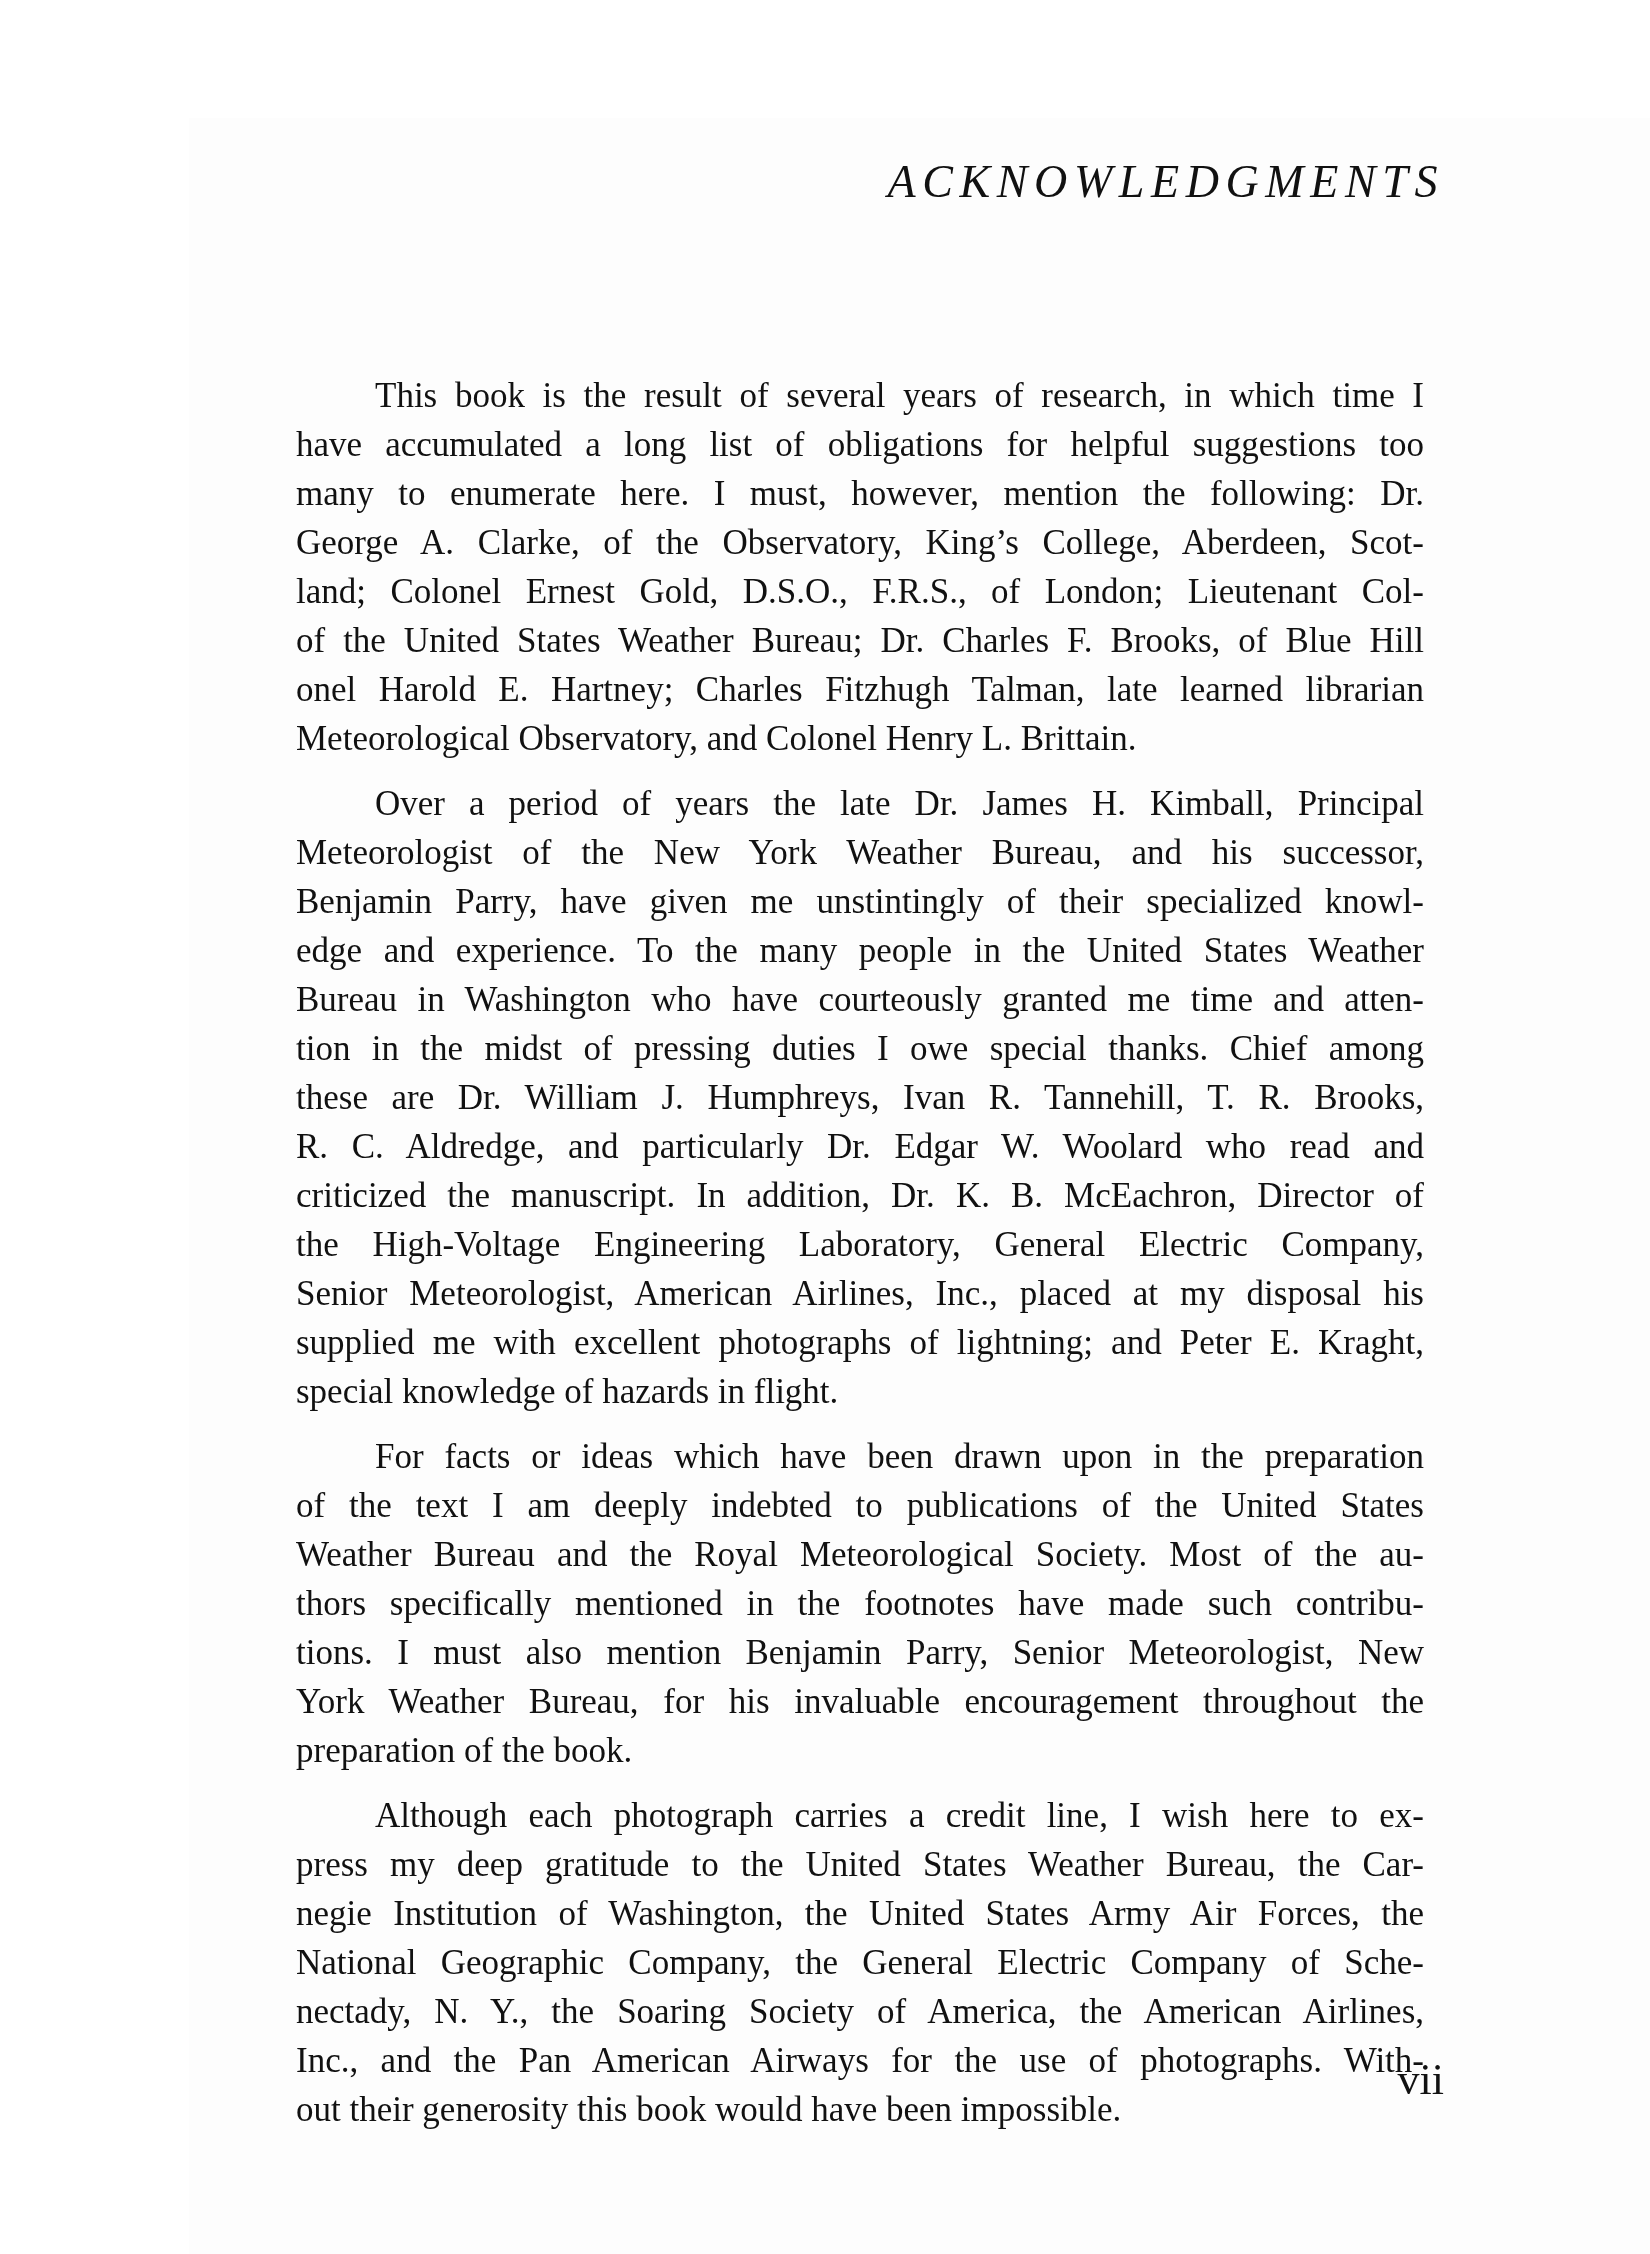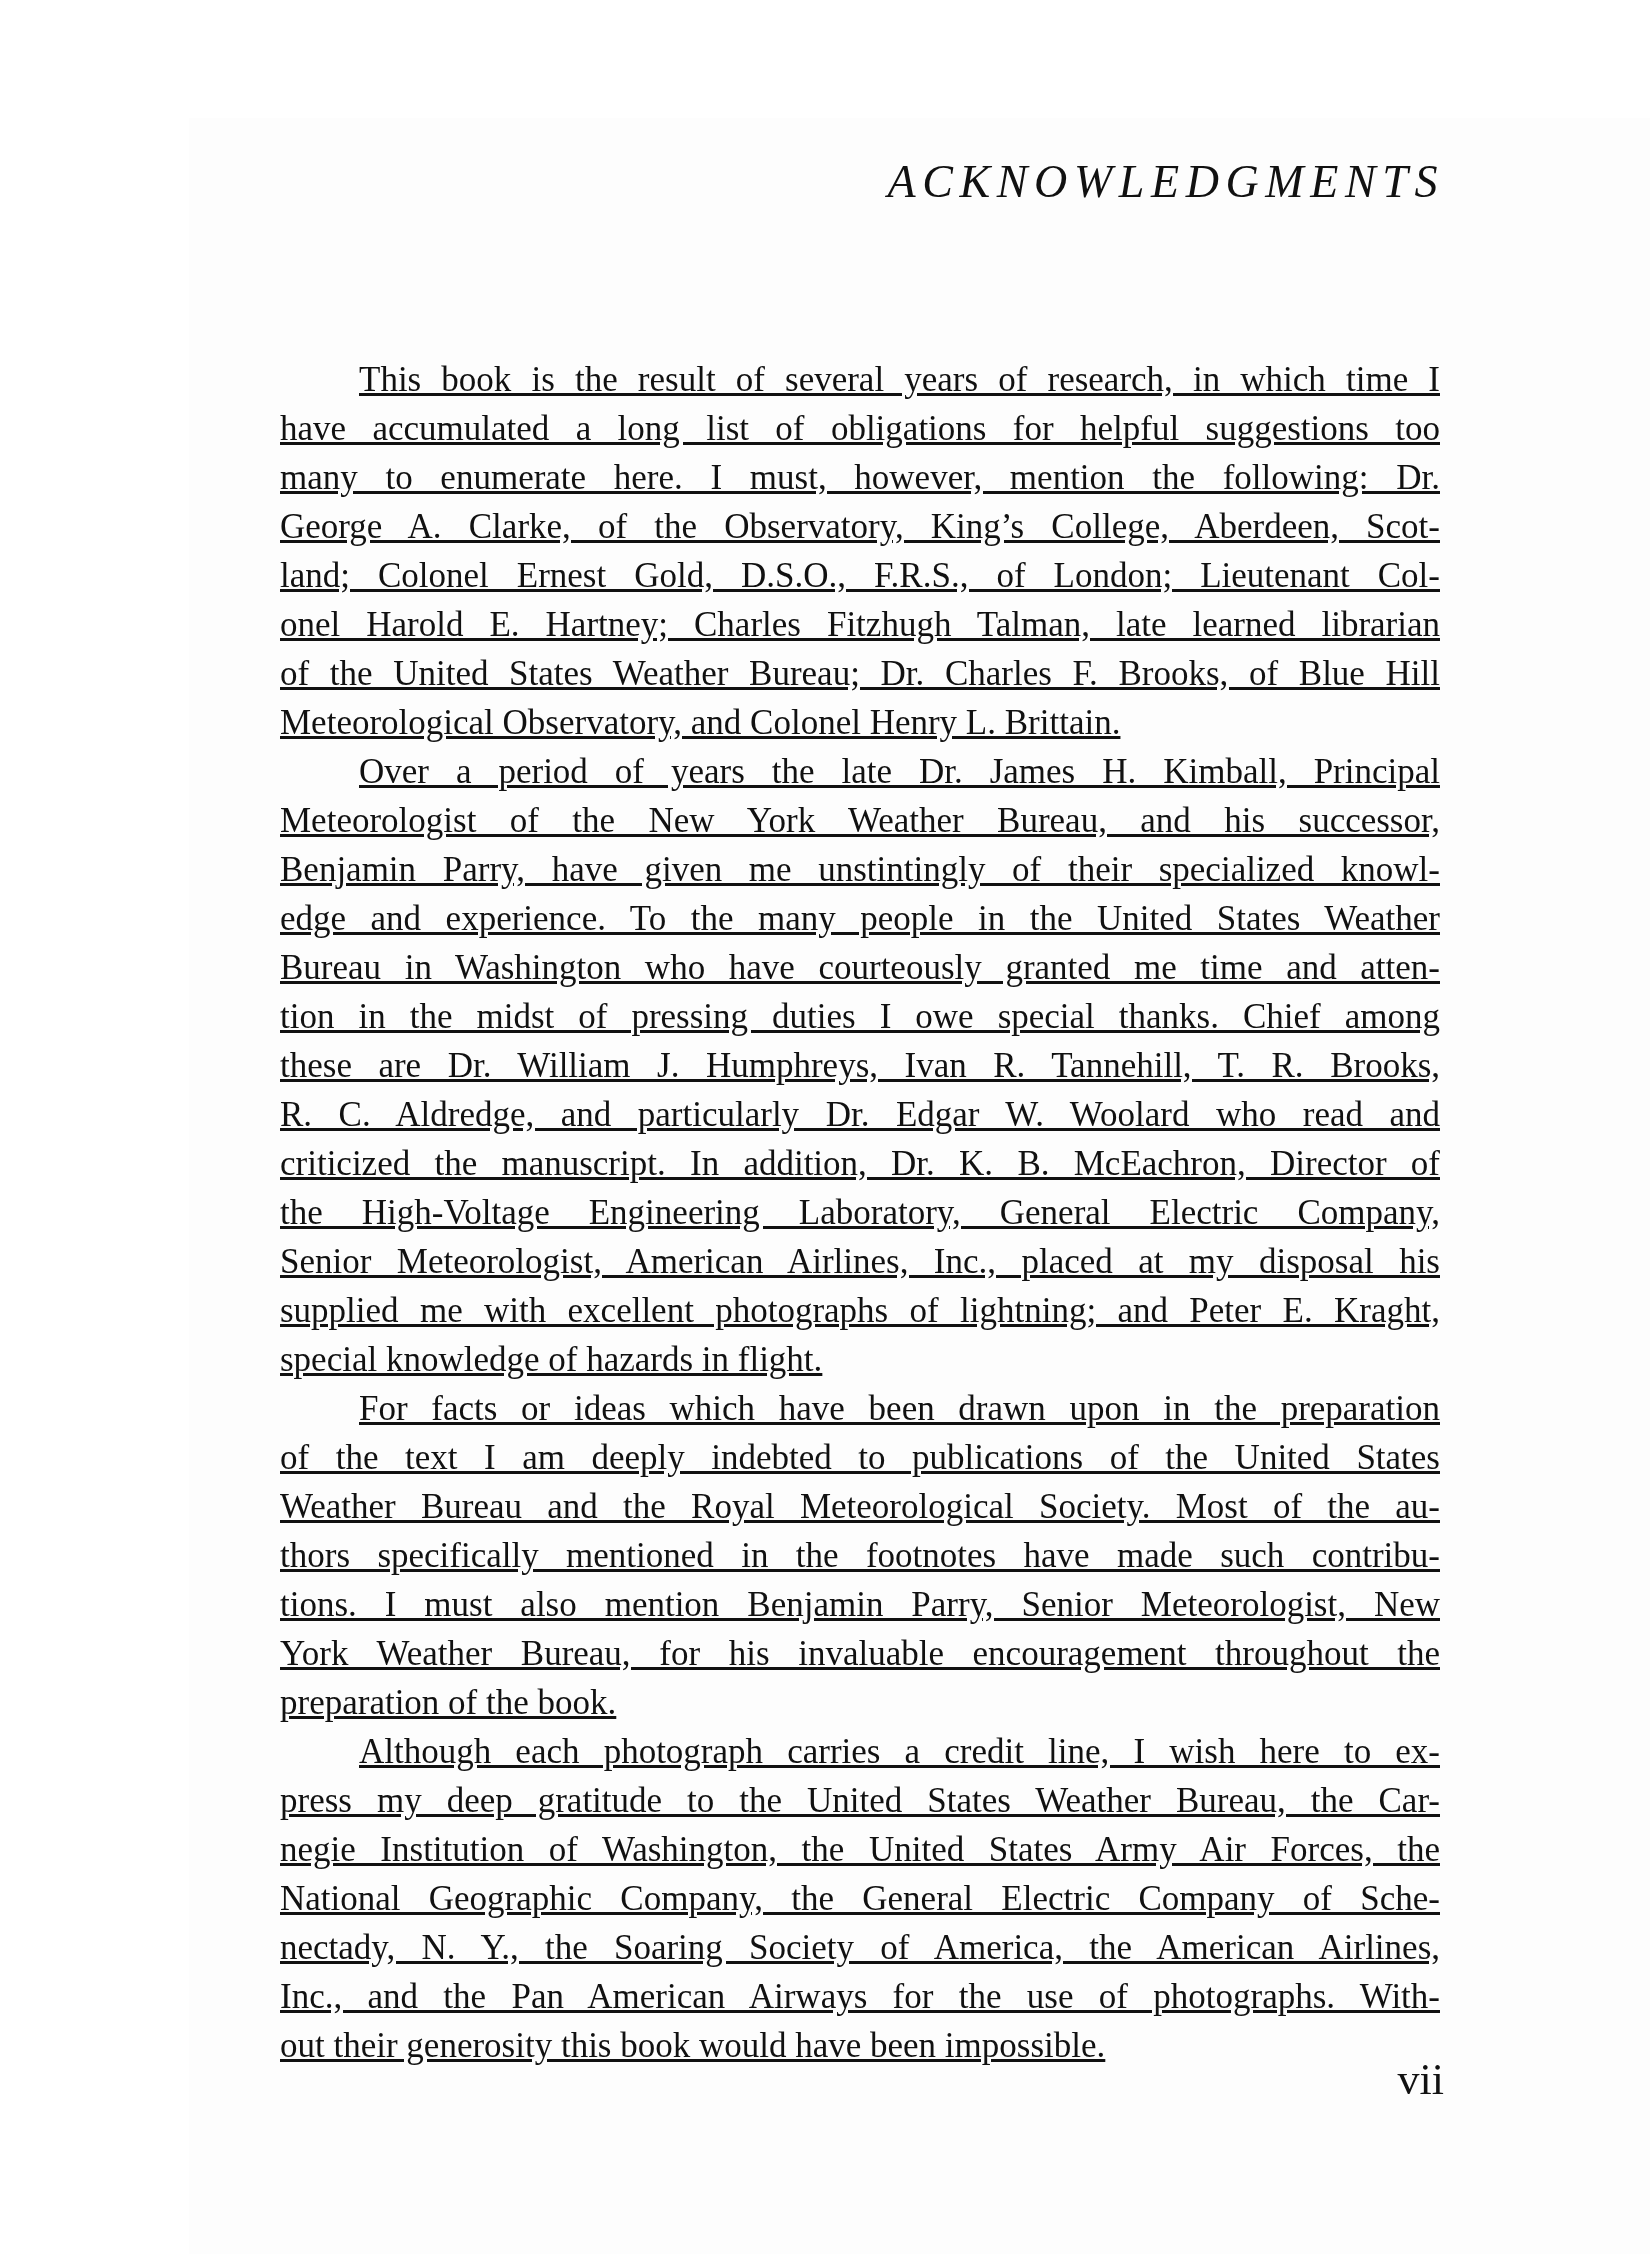--- a/index.html
+++ b/index.html
@@ -37,22 +37,21 @@
     }
     .text-block {
       position: absolute;
       left: 280px;
       top: 355px;
       width: 1160px;
       font-size: 35px;
       line-height: 49px;
     }
     .para {
-      margin: 0;
-      text-decoration: underline;
+      margin: 16px;
     }
     .line {
       display: block;
       text-align: justify;
       text-align-last: justify;
       white-space: nowrap;
       height: 49px;
     }
     .line.last {
       text-align-last: left;
@@ -75,22 +74,22 @@
 
 <h1 class="page-title">ACKNOWLEDGMENTS</h1>
 
 <div class="text-block">
   <div class="para">
     <span class="line indent">This book is the result of several years of research, in which time I</span>
     <span class="line">have accumulated a long list of obligations for helpful suggestions too</span>
     <span class="line">many to enumerate here. I must, however, mention the following: Dr.</span>
     <span class="line">George A. Clarke, of the Observatory, King’s College, Aberdeen, Scot-</span>
     <span class="line">land; Colonel Ernest Gold, D.S.O., F.R.S., of London; Lieutenant Col-</span>
+    <span class="line">of the United States Weather Bureau; Dr. Charles F. Brooks, of Blue Hill</span>
     <span class="line">onel Harold E. Hartney; Charles Fitzhugh Talman, late learned librarian</span>
-    <span class="line">of the United States Weather Bureau; Dr. Charles F. Brooks, of Blue Hill</span>
     <span class="line last">Meteorological Observatory, and Colonel Henry L. Brittain.</span>
   </div>
   <div class="para">
     <span class="line indent">Over a period of years the late Dr. James H. Kimball, Principal</span>
     <span class="line">Meteorologist of the New York Weather Bureau, and his successor,</span>
     <span class="line">Benjamin Parry, have given me unstintingly of their specialized knowl-</span>
     <span class="line">edge and experience. To the many people in the United States Weather</span>
     <span class="line">Bureau in Washington who have courteously granted me time and atten-</span>
     <span class="line">tion in the midst of pressing duties I owe special thanks. Chief among</span>
     <span class="line">these are Dr. William J. Humphreys, Ivan R. Tannehill, T. R. Brooks,</span>

